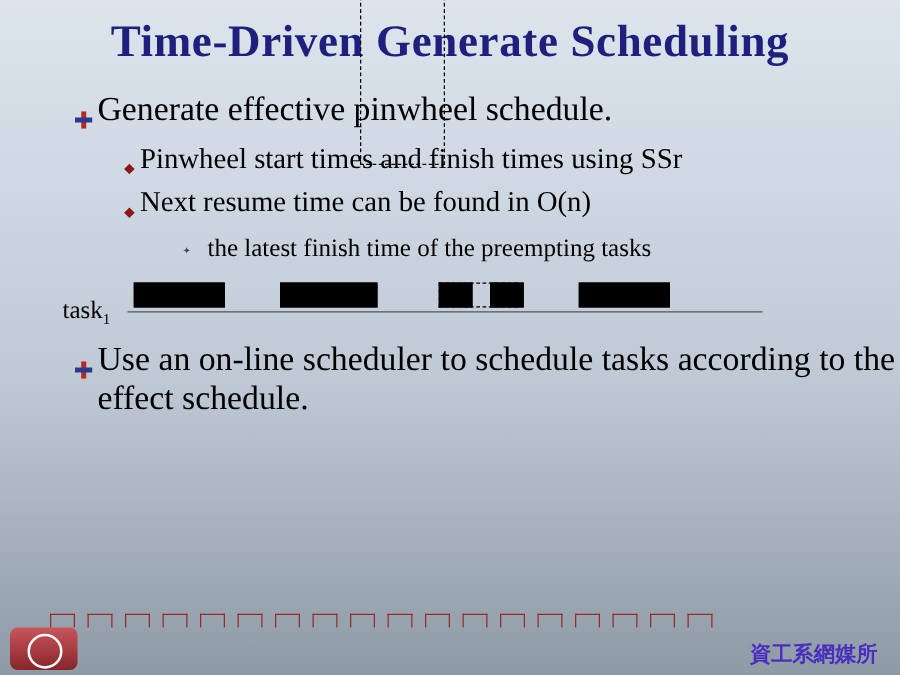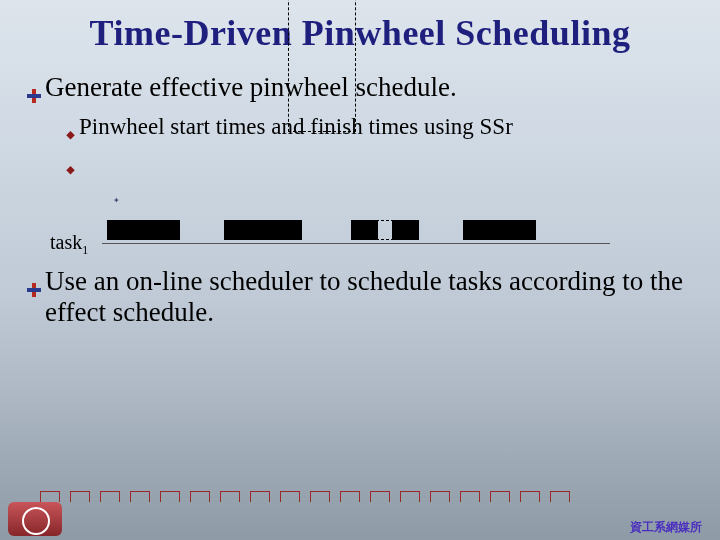--- a/index.html
+++ b/index.html
@@ -12,21 +12,21 @@
     overflow:hidden;
   }
   .title {
     text-align:center;
     font-size:36px;
     font-weight:bold;
     color:#1f1f7e;
     padding-top:12px;
     letter-spacing:0.5px;
   }
-  .content { padding-left:27px; padding-top:18px; }
+  .content { padding-left:60px; padding-top:18px; }
   ul { margin:0; padding:0; list-style:none; }
   li { margin:0; }
   .bullet-row { display:flex; align-items:flex-start; }
   .b1-icon { width:18px; flex:0 0 18px; margin-top:7px; }
   .b2-icon { width:14px; flex:0 0 14px; margin-top:6px; }
   .b3-icon { width:20px; flex:0 0 20px; margin-top:9px; font-size:8px; color:#3d4a70; }
   .lvl1 > li { font-size:27px; margin-bottom:6px; }
   .lvl2 { margin-left:38px; margin-top:2px; }
   .lvl2 > li { font-size:23px; line-height:1.28; }
   .lvl3 { margin-left:48px; margin-top:4px; margin-bottom:10px; }
@@ -40,41 +40,41 @@
   .mark { position:absolute; border:1px solid #000; top:4px; height:18px; }
   .t1 { background:#000; }
   .t2 { background:#4ec3e0; }
   .t3 { background:#cfe6d4; }
   .t4 { background:#a7a7a7; }
   .ghost { background:transparent; border:1.5px dashed #000; }
   .ghost-annot { position:absolute; border:1.5px dashed #000; }
   .footer {
     position:absolute; right:18px; bottom:6px;
     text-align:right; font-family:"Microsoft JhengHei","PMingLiU",sans-serif;
-    font-size:12px; color:#4a2fbf; font-weight:bold; line-height:1.1;
+    font-size:17px; color:#4a2fbf; font-weight:bold; line-height:1.1;
   }
   .footer .news { letter-spacing:0.5px; }
   .logo {
     position:absolute; left:8px; bottom:4px; width:54px; height:34px;
     background:linear-gradient(#c8555a,#86262a);
     border-radius:6px;
   }
   .logo:before {
     content:""; position:absolute; left:14px; top:5px; width:24px; height:24px;
     border-radius:50%; border:2px solid #fff;
   }
   .battlement {
     position:absolute; bottom:38px; left:40px; right:140px; height:12px;
   }
   .tooth { position:absolute; bottom:0; width:18px; border:1px solid #9a2a2a; border-bottom:none; height:10px; }
 </style>
 </head>
 <body>
 
-<div class="title">Time-Driven Pinwheel Scheduling</div>
+<div class="title">Time-Driven Generate Scheduling</div>
 
 <div class="content">
   <ul class="lvl1">
     <li>
       <div class="bullet-row">
         <span class="b1-icon">
           <svg width="14" height="14">
               <rect x="5" y="0" width="4" height="14" fill="#b5291e"></rect>
               <rect x="0" y="5" width="14" height="4" fill="#2a3a8f"></rect>
             </svg>
@@ -92,25 +92,27 @@
             <span>Pinwheel start times and finish times using SSr</span>
           </div>
         </li>
         <li>
           <div class="bullet-row">
             <span class="b2-icon">
               <svg width="11" height="11">
                   <rect x="3" y="3" width="6" height="6" fill="#8a1a1a" transform="rotate(45 5.5 5.5)"></rect>
                 </svg>
             </span>
+            <span>Next resume time can be found in O(n)</span>
           </div>
           <ul class="lvl3">
             <li>
               <div class="bullet-row">
                 <span class="b3-icon">✦</span>
+                <span>the latest finish time of the preempting tasks</span>
               </div>
             </li>
           </ul>
         </li>
       </ul>
     </li>
   </ul>
 </div>
 
 <div class="chart-zone">

